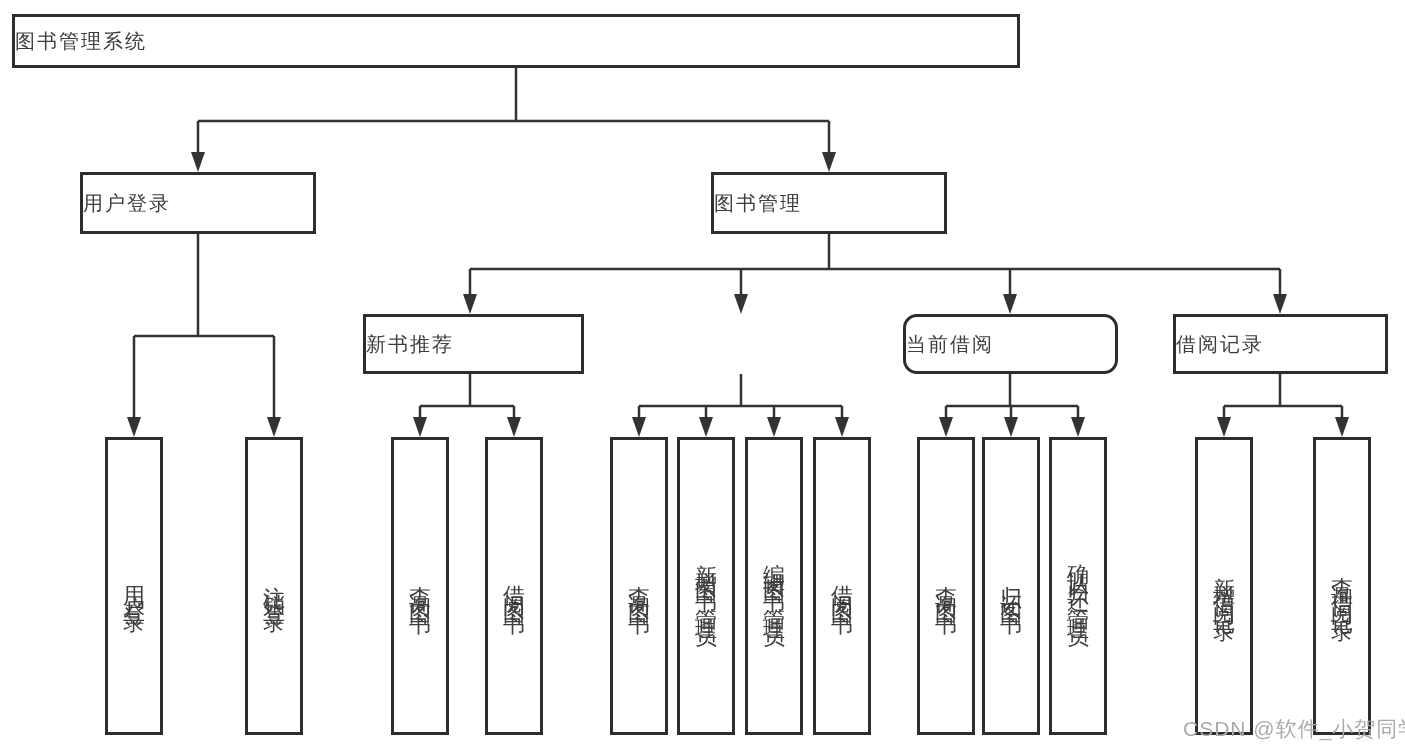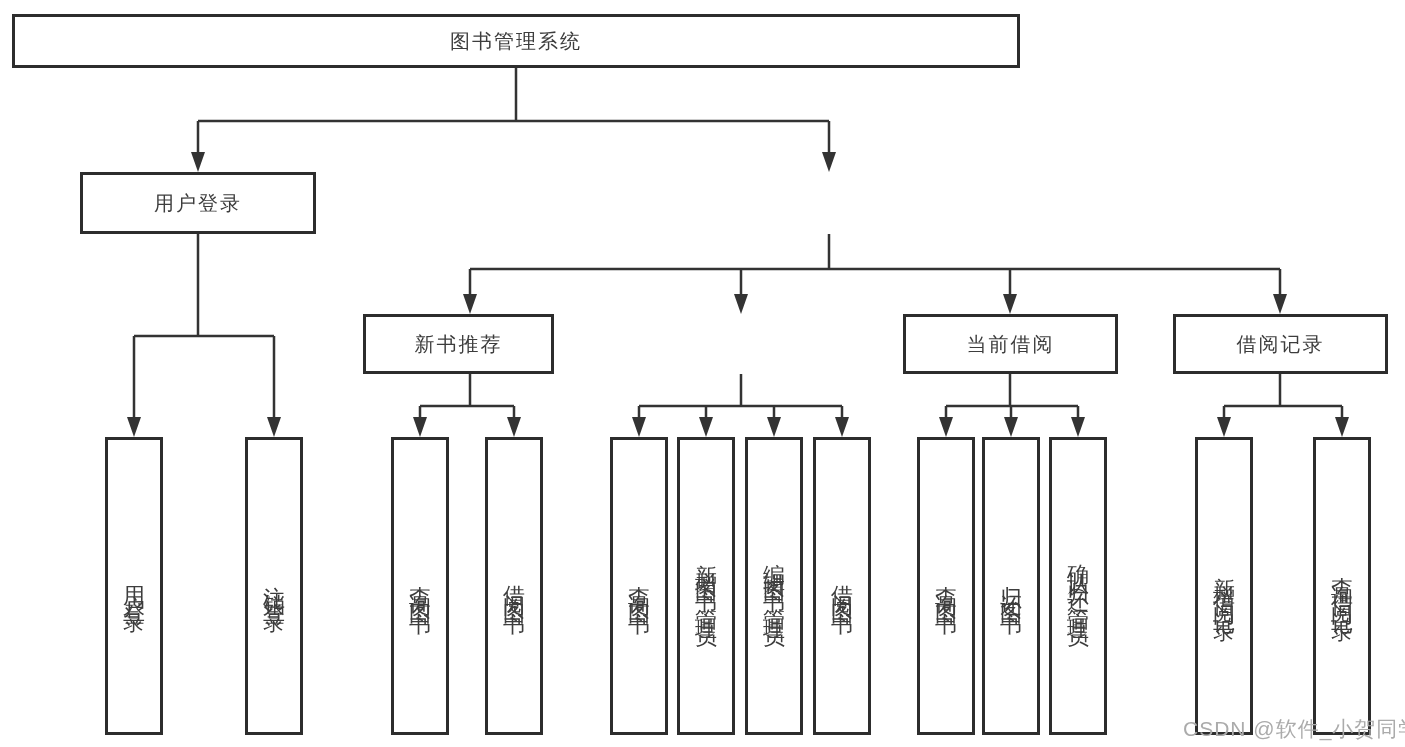--- a/index.html
+++ b/index.html
@@ -20,21 +20,21 @@
   .connector-layer{
     position:absolute;left:0;top:0;width:1405px;height:747px;
   }
   .connector-layer path{stroke:var(--line);stroke-width:2.5;fill:none;}
   .connector-layer polygon{fill:var(--line);stroke:none;}
   .hbox{
     position:absolute;
     box-sizing:border-box;
     border:3px solid var(--border);
     background:#fff;
-    display:flex;align-items:center;justify-content:center;
+    display:flex;align-items:center;justify-content:flex-start;
     color:var(--text);
     font-size:20px;
     letter-spacing:2px;
     z-index:2;
   }
   .vbox{
     position:absolute;
     box-sizing:border-box;
     border:3px solid var(--border);
     background:#fff;
@@ -108,25 +108,28 @@
     </g>
   </svg>
 
   <div class="hbox" style="left:12px;top:14px;width:1008px;height:54px;">
     <span>图书管理系统</span>
   </div>
 
   <div class="hbox" style="left:80px;top:172px;width:236px;height:62px;">
     <span>用户登录</span>
   </div>
+  <div class="hbox" style="left:711px;top:172px;width:236px;height:62px;">
+    <span>图书管理</span>
+  </div>
 
-  <div class="hbox" style="left:363px;top:314px;width:191px;height:60px;">
+  <div class="hbox" style="left:363px;top:314px;width:221px;height:60px;">
     <span>新书推荐</span>
   </div>
-  <div class="hbox" style="left:903px;top:314px;width:215px;height:60px;">
+  <div class="hbox" style="left:903px;top:314px;width:215px;height:60px;border-radius:14px;">
     <span>当前借阅</span>
   </div>
   <div class="hbox" style="left:1173px;top:314px;width:215px;height:60px;">
     <span>借阅记录</span>
   </div>
 
   <div class="vbox" style="left:105px;top:437px;width:58px;height:298px;">
     <span class="vtext">用户登录</span>
   </div>
   <div class="vbox" style="left:245px;top:437px;width:58px;height:298px;">

